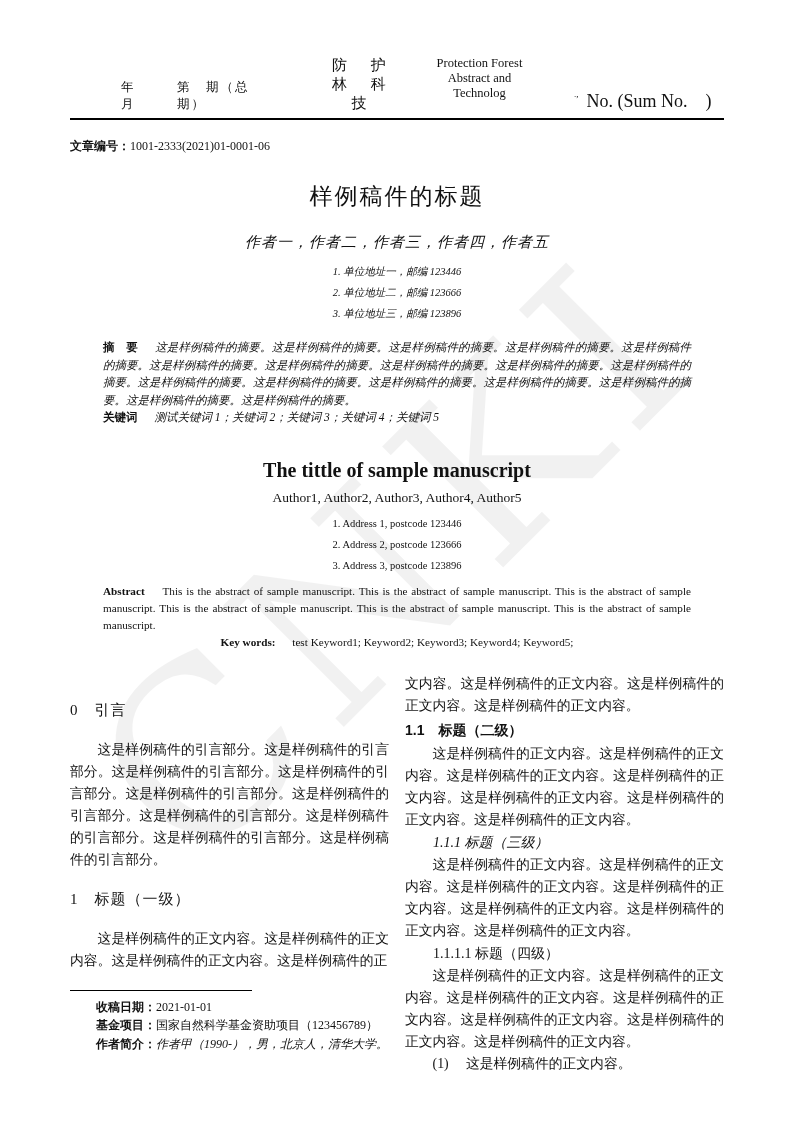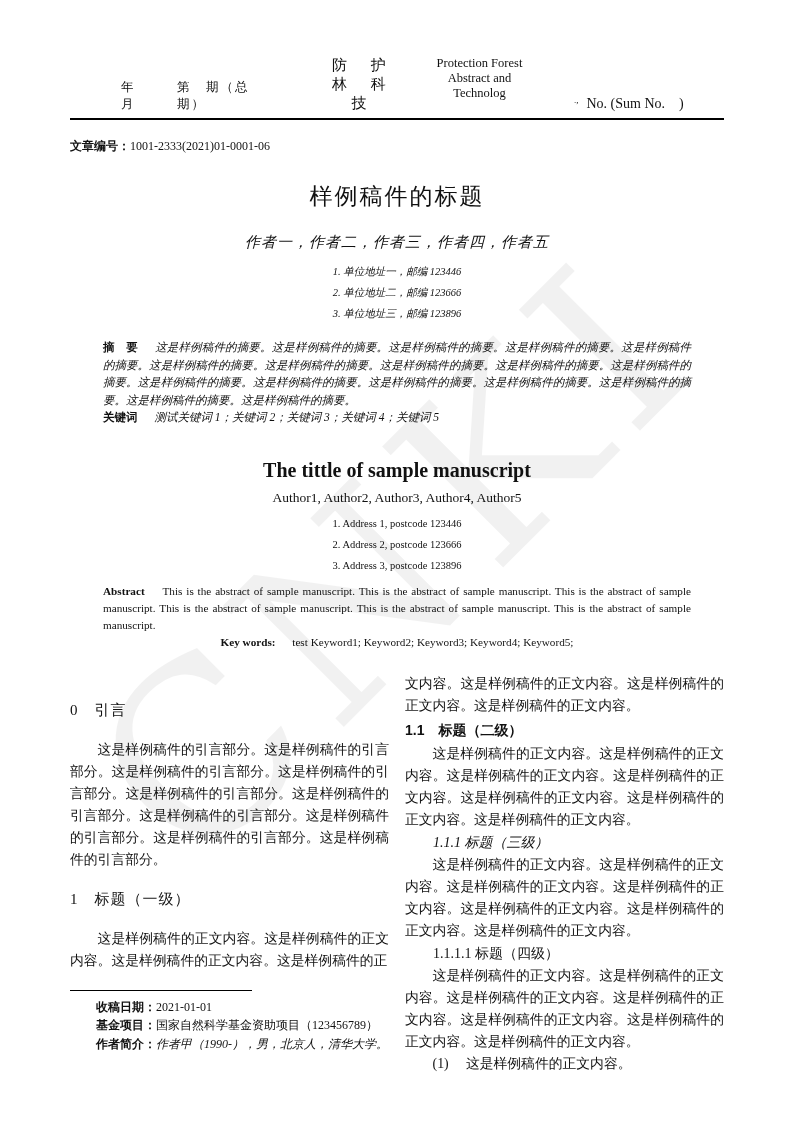--- a/index.html
+++ b/index.html
@@ -23,21 +23,21 @@
          border-bottom:2.5px solid #000; padding-bottom:5px; }
   .hdr .col { display:flex; flex-direction:row; gap:8px;margin-left:37px; }
   .hdr .left { width:170px; }
   .hdr .center { flex:1; text-align:center;justify-content:center; }
   .hdr .right { width:150px; text-align:right; }
   .hdr-date { font-size:12.5px; letter-spacing:6px; padding-left:14px;}
   .hdr-issue { font-size:12.5px; letter-spacing:2px; }
   .hdr-jcn { font-size:15px; letter-spacing:10px; }
   .hdr-jen { font-size:12.5px; }
   .hdr-rt { font-size:9px; }
-  .hdr-rb { font-size:14px; }
+  .hdr-rb { font-size:18px; }
 
   .artno { margin-top:18px; font-size:12px; }
   .lab-hei { font-family:"Liberation Sans","DejaVu Sans",sans-serif; font-weight:bold; }
 
   .title-cn { margin-top:26px; text-align:center; font-size:23px; letter-spacing:2px; }
   .authors-cn { margin-top:21px; text-align:center; font-size:15px; letter-spacing:1px; font-style:italic; }
   .affs-cn { margin-top:9px; text-align:center; font-size:10.5px; line-height:21px; font-style:italic;}
 
   .abs-cn { margin:15px 33px 0 33px; font-size:11.5px; line-height:17.5px; text-align:justify; }
   .kaiti { font-style:italic; }

